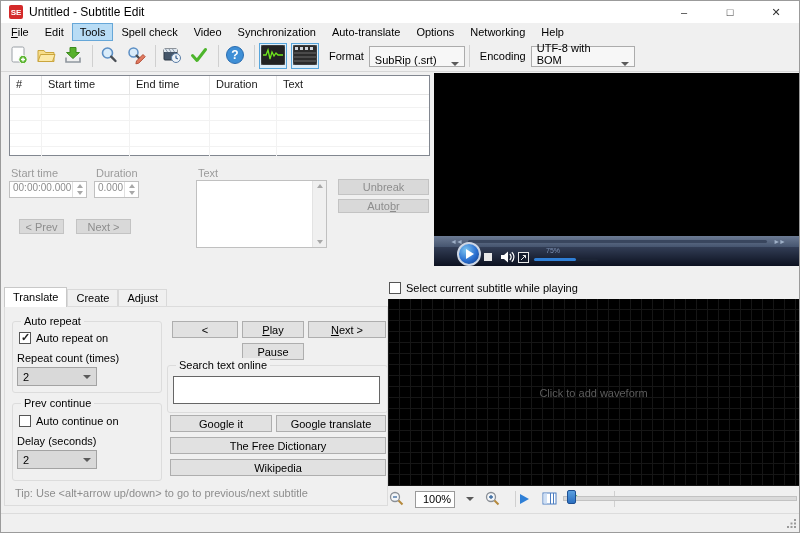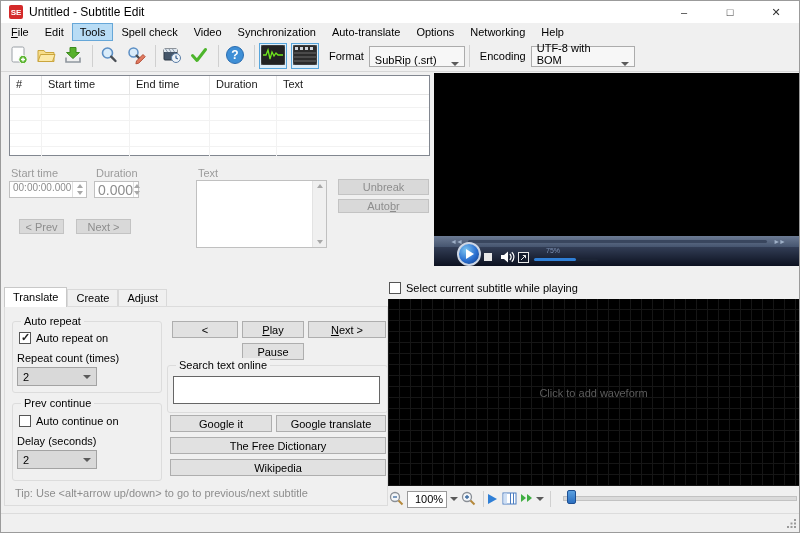--- a/index.html
+++ b/index.html
@@ -88,21 +88,21 @@
   .tip{position:absolute;color:#8d8d8d;white-space:nowrap}
 
   
   .wfcheck{position:absolute;left:388px;top:281px}
   .waveform{position:absolute;left:387px;top:298px;width:411px;height:187px;background-color:#000;
             background-image:repeating-linear-gradient(0deg,#161616 0 1px,transparent 1px 11px),
                              repeating-linear-gradient(90deg,#161616 0 1px,transparent 1px 11px);
             display:flex;align-items:center;justify-content:center}
   .wfplaceholder{color:#5d5d5d}
   .wfbar{position:absolute;left:387px;top:487px;width:411px;height:22px;display:flex;align-items:center}
-  .wfitem{margin-right:2px;display:flex;align-items:center;justify-content:center}
+  .wfitem{margin-right:10px;display:flex;align-items:center;justify-content:center}
   .zoombox{width:40px;height:17px;background:#fff;border:1px solid #9a9a9a;box-sizing:border-box;
            display:flex;align-items:center;padding-left:4px}
   .wfsep{width:1px;height:16px;background:#d0d0d0;margin:0 4px}
   .wfplay{width:0;height:0;border-left:9px solid #2f7fd6;border-top:5px solid transparent;border-bottom:5px solid transparent}
   .wfslider{position:absolute;left:562px;top:495px;width:232px;height:3px;background:#dadada;border:1px solid #c2c2c2}
   .wfthumb{position:absolute;left:566px;top:489px;width:9px;height:14px;border-radius:2px;
            background:linear-gradient(#5aa0e0,#2c6fc0);border:1px solid #1d4f92;box-sizing:border-box}
 
   
   .statusbar{position:absolute;left:0;top:512px;width:100%;height:19px;background:#f0f0f0;border-top:1px solid #dcdcdc}
@@ -274,21 +274,21 @@
         <span class="sb">
           <span class="tri-up"></span>
         </span>
         <span class="sb">
           <span class="tri-dn"></span>
         </span>
       </span>
   </div>
   <span class="glabel" style="left:95px;top:166px">Duration</span>
   <div class="spin" style="left:93px;top:180px;width:45px">
-    <span class="sval" style="font-size:14px">0.000</span>
+    <span class="sval" style="font-size:10px">0.000</span>
     <span class="spinbtns">
         <span class="sb">
           <span class="tri-up"></span>
         </span>
         <span class="sb">
           <span class="tri-dn"></span>
         </span>
       </span>
   </div>
   <span class="glabel" style="left:197px;top:166px">Text</span>

